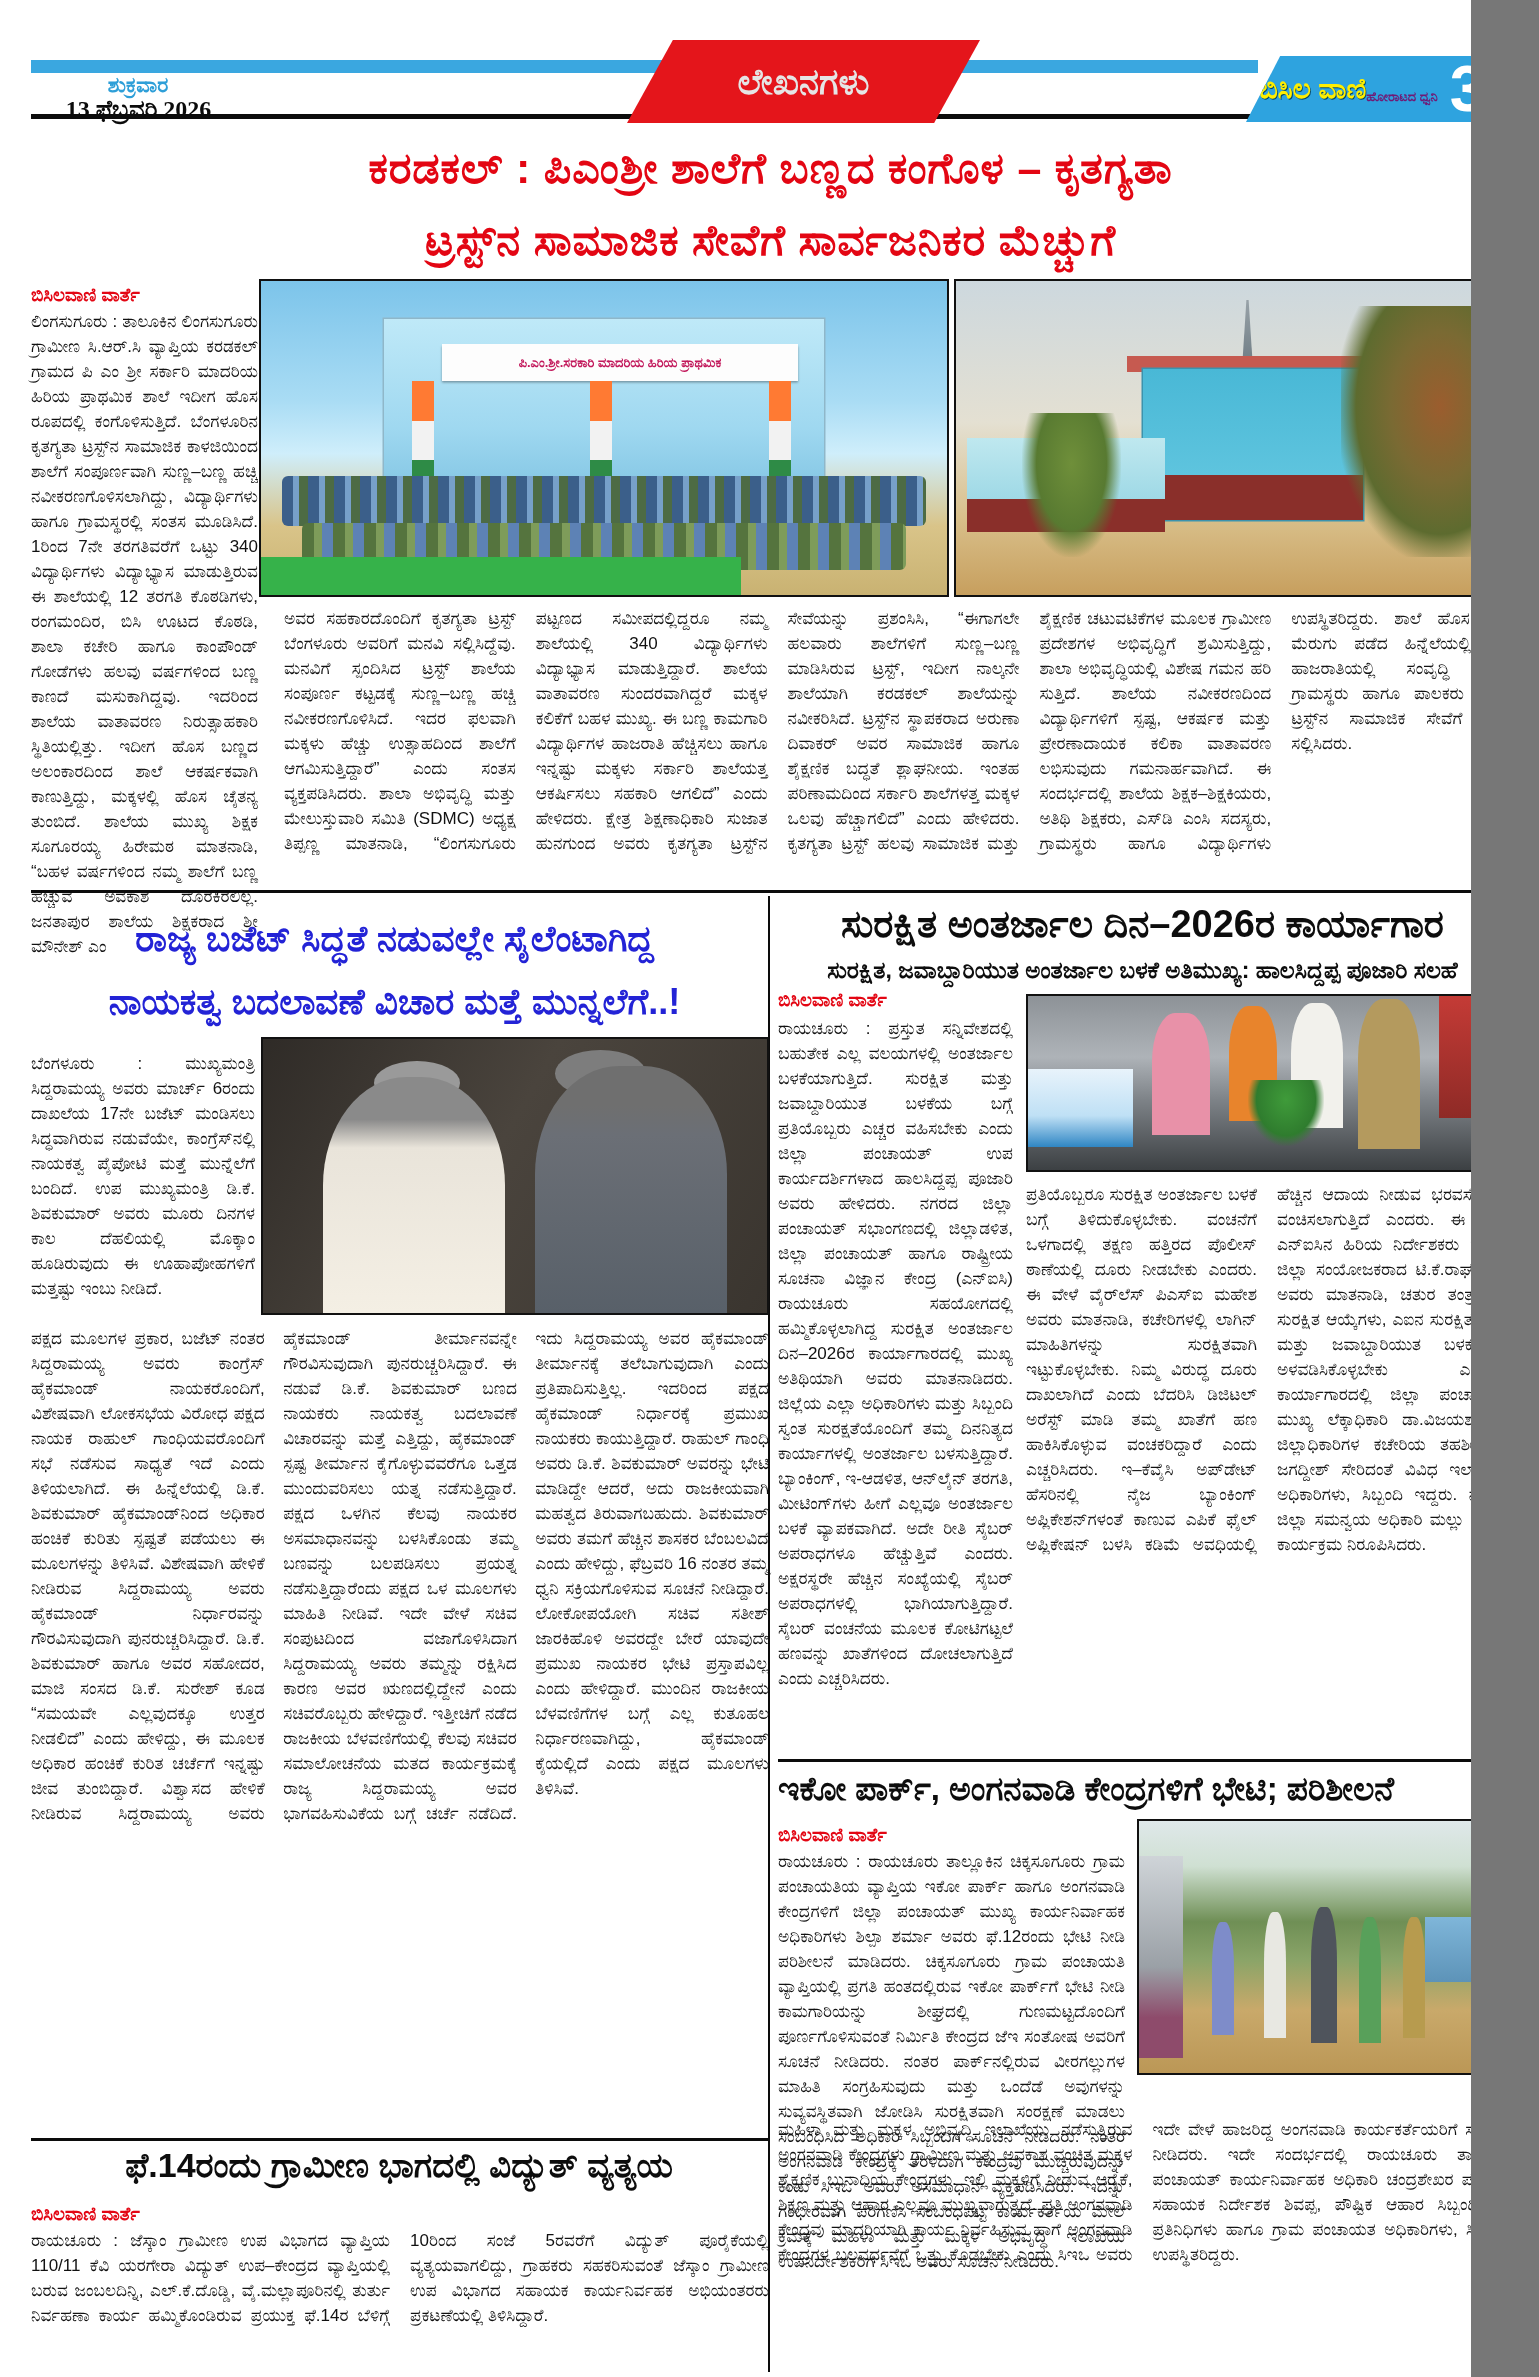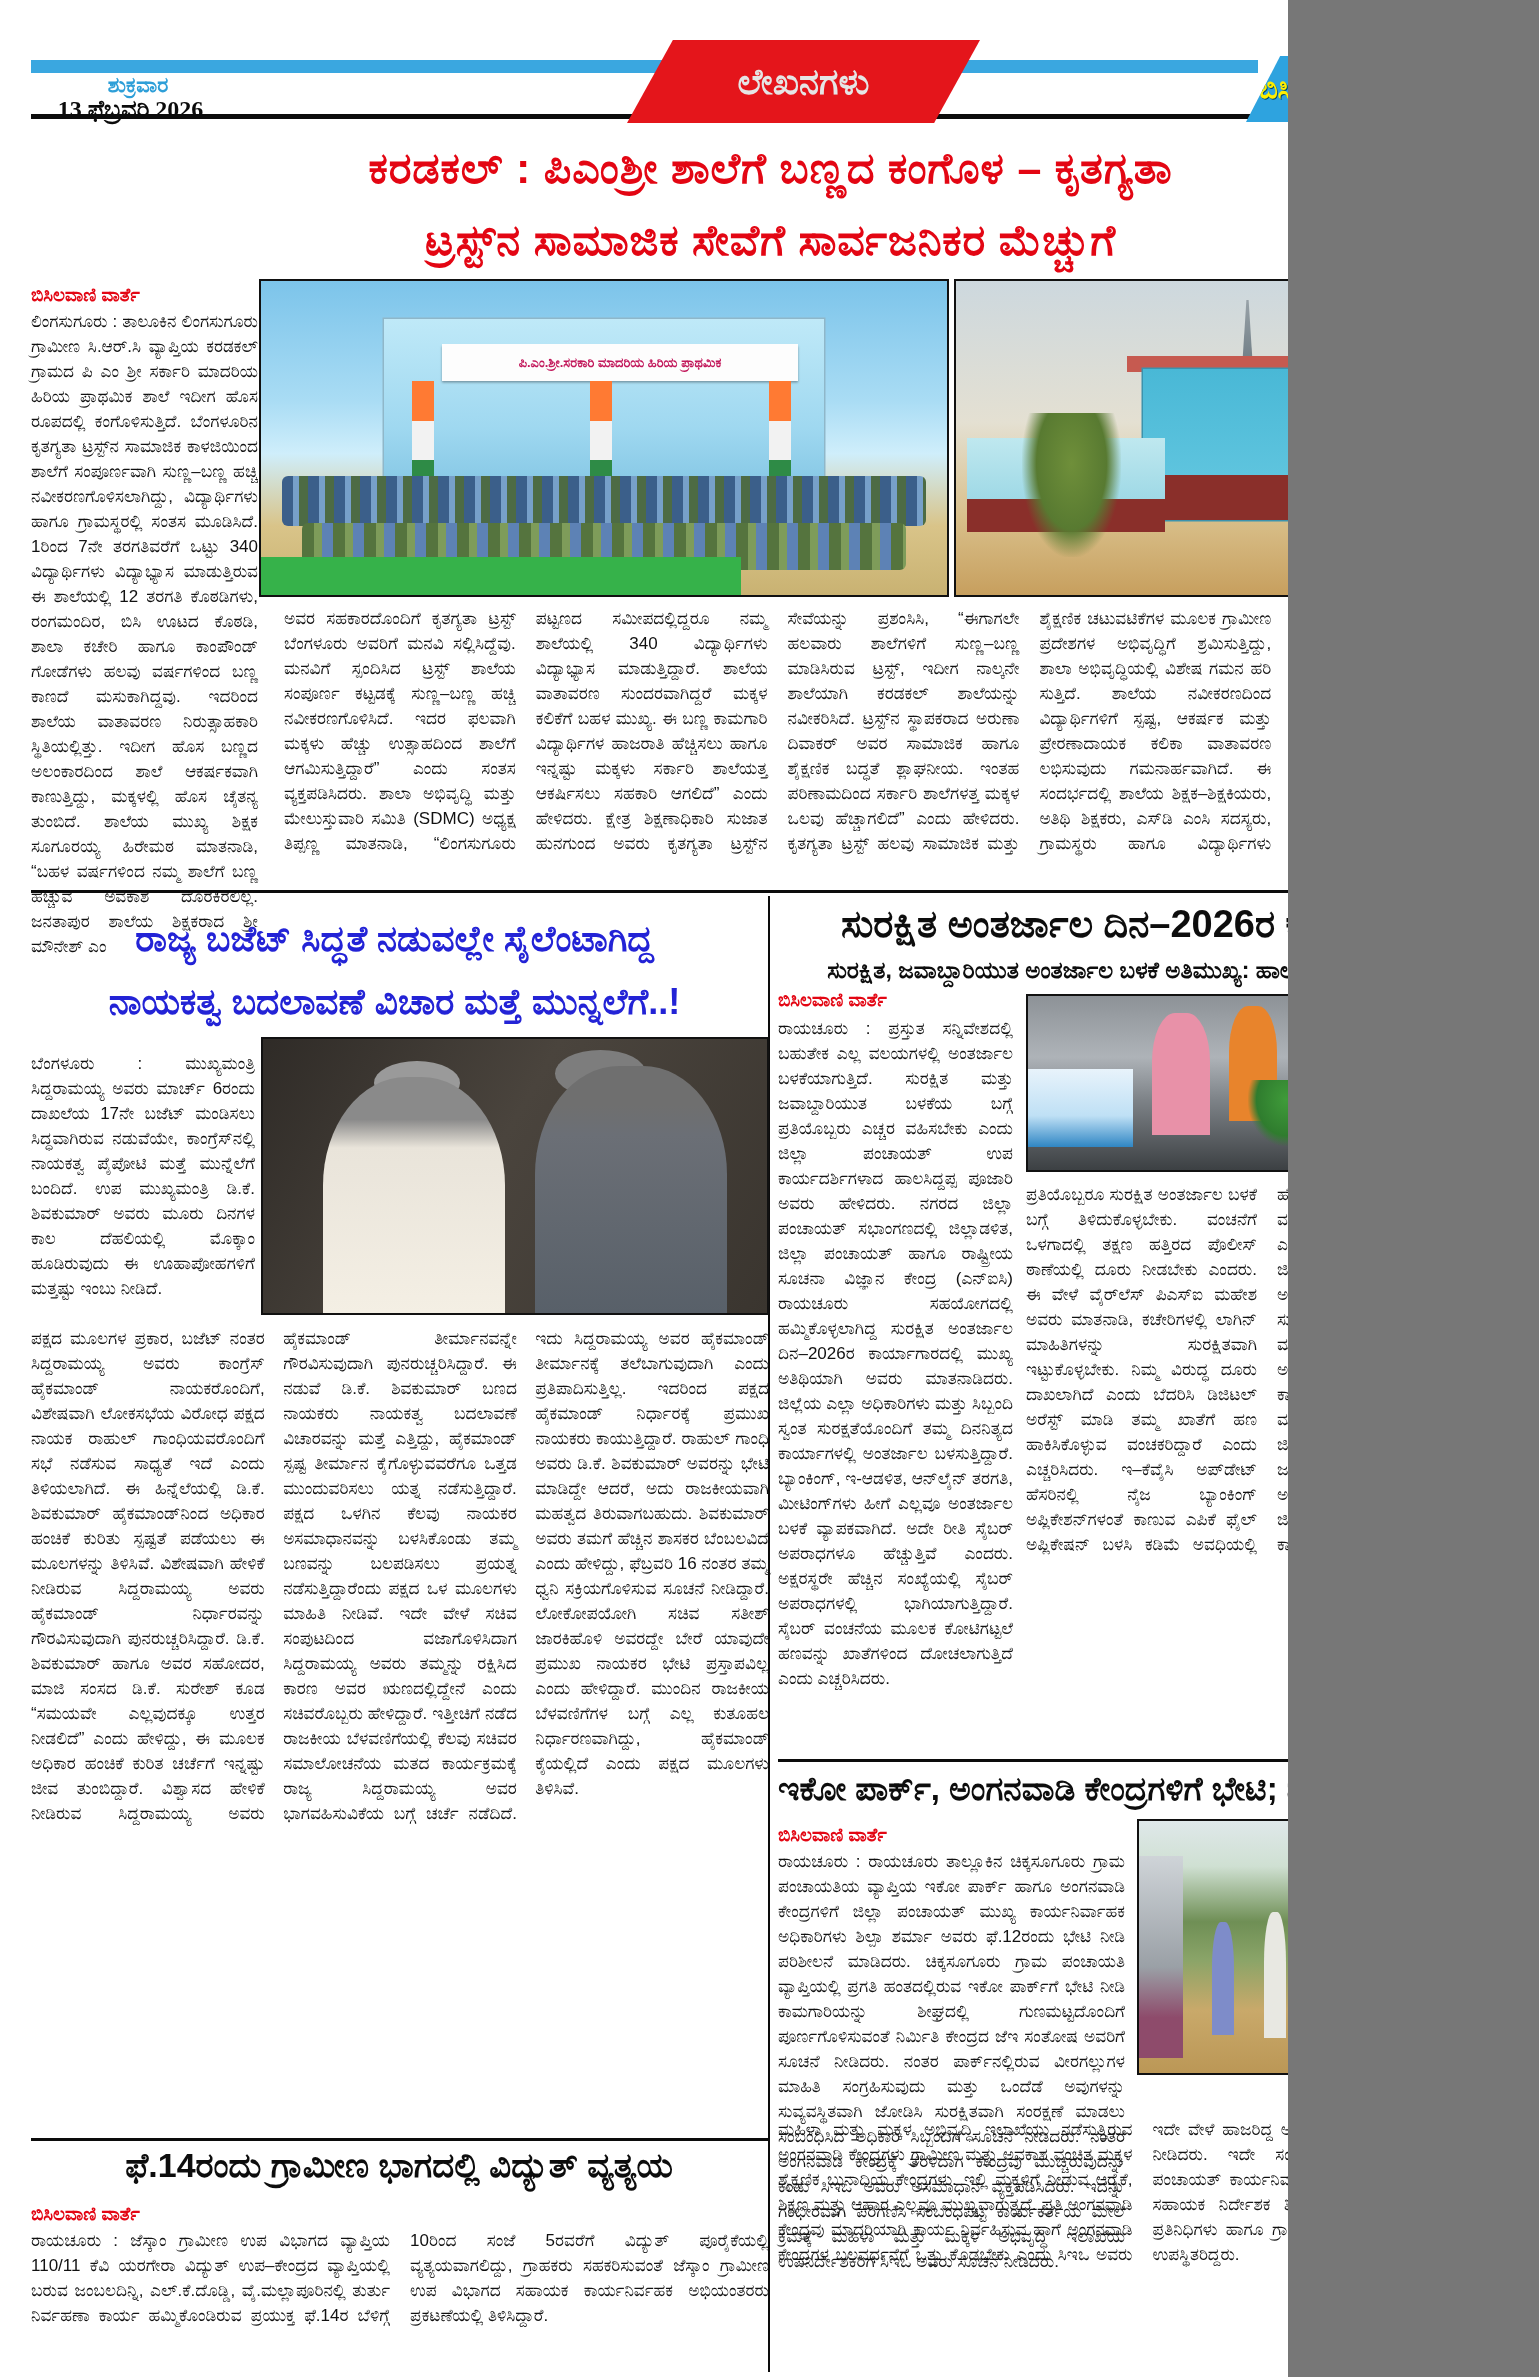--- a/index.html
+++ b/index.html
@@ -1,25 +1,25 @@
 <!DOCTYPE html>
 <html lang="kn" style="font-size:12.3px"><head>
 <meta charset="utf-8">
 <style>
   html,body{margin:0;padding:0;background:#777;}
   .page{
-    position:relative;width:1288px;height:2377px;background:#ffffff;
+    position:relative;width:1471px;height:2377px;background:#ffffff;
     font-family:"Liberation Sans","DejaVu Sans",sans-serif;color:#111;
     overflow:hidden;
   }
   .abs{position:absolute;}
   
   .hdr-bar{left:31px;top:60px;width:1227px;height:13px;background:#3aa7e0;}
   .hdr-day{left:46px;top:73px;width:184px;text-align:center;color:#2e9fd8;font-weight:bold;font-size:21px;}
-  .hdr-date{left:23px;top:96px;width:215px;text-align:center;color:#0b0b0b;font-weight:bold;font-size:24px;font-family:"Liberation Serif","DejaVu Serif",serif;}
+  .hdr-date{left:31px;top:96px;width:215px;text-align:center;color:#0b0b0b;font-weight:bold;font-size:24px;font-family:"Liberation Serif","DejaVu Serif",serif;}
   .hdr-rule{left:31px;top:114px;width:1227px;height:4.6px;background:#0c0c0c;}
   .hdr-tab{
     left:627px;top:40px;width:353px;height:83px;background:#e4151b;
     clip-path:polygon(13% 0,100% 0,87% 100%,0 100%);
     display:flex;align-items:center;justify-content:center;
   }
   .hdr-tab span{color:#e5e5e5;font-weight:bold;font-size:36px;}
   .hdr-logo{
     left:1246px;top:56px;width:244px;height:66px;background:#2ea3df;
     clip-path:polygon(14% 0,100% 0,100% 100%,0 100%);

